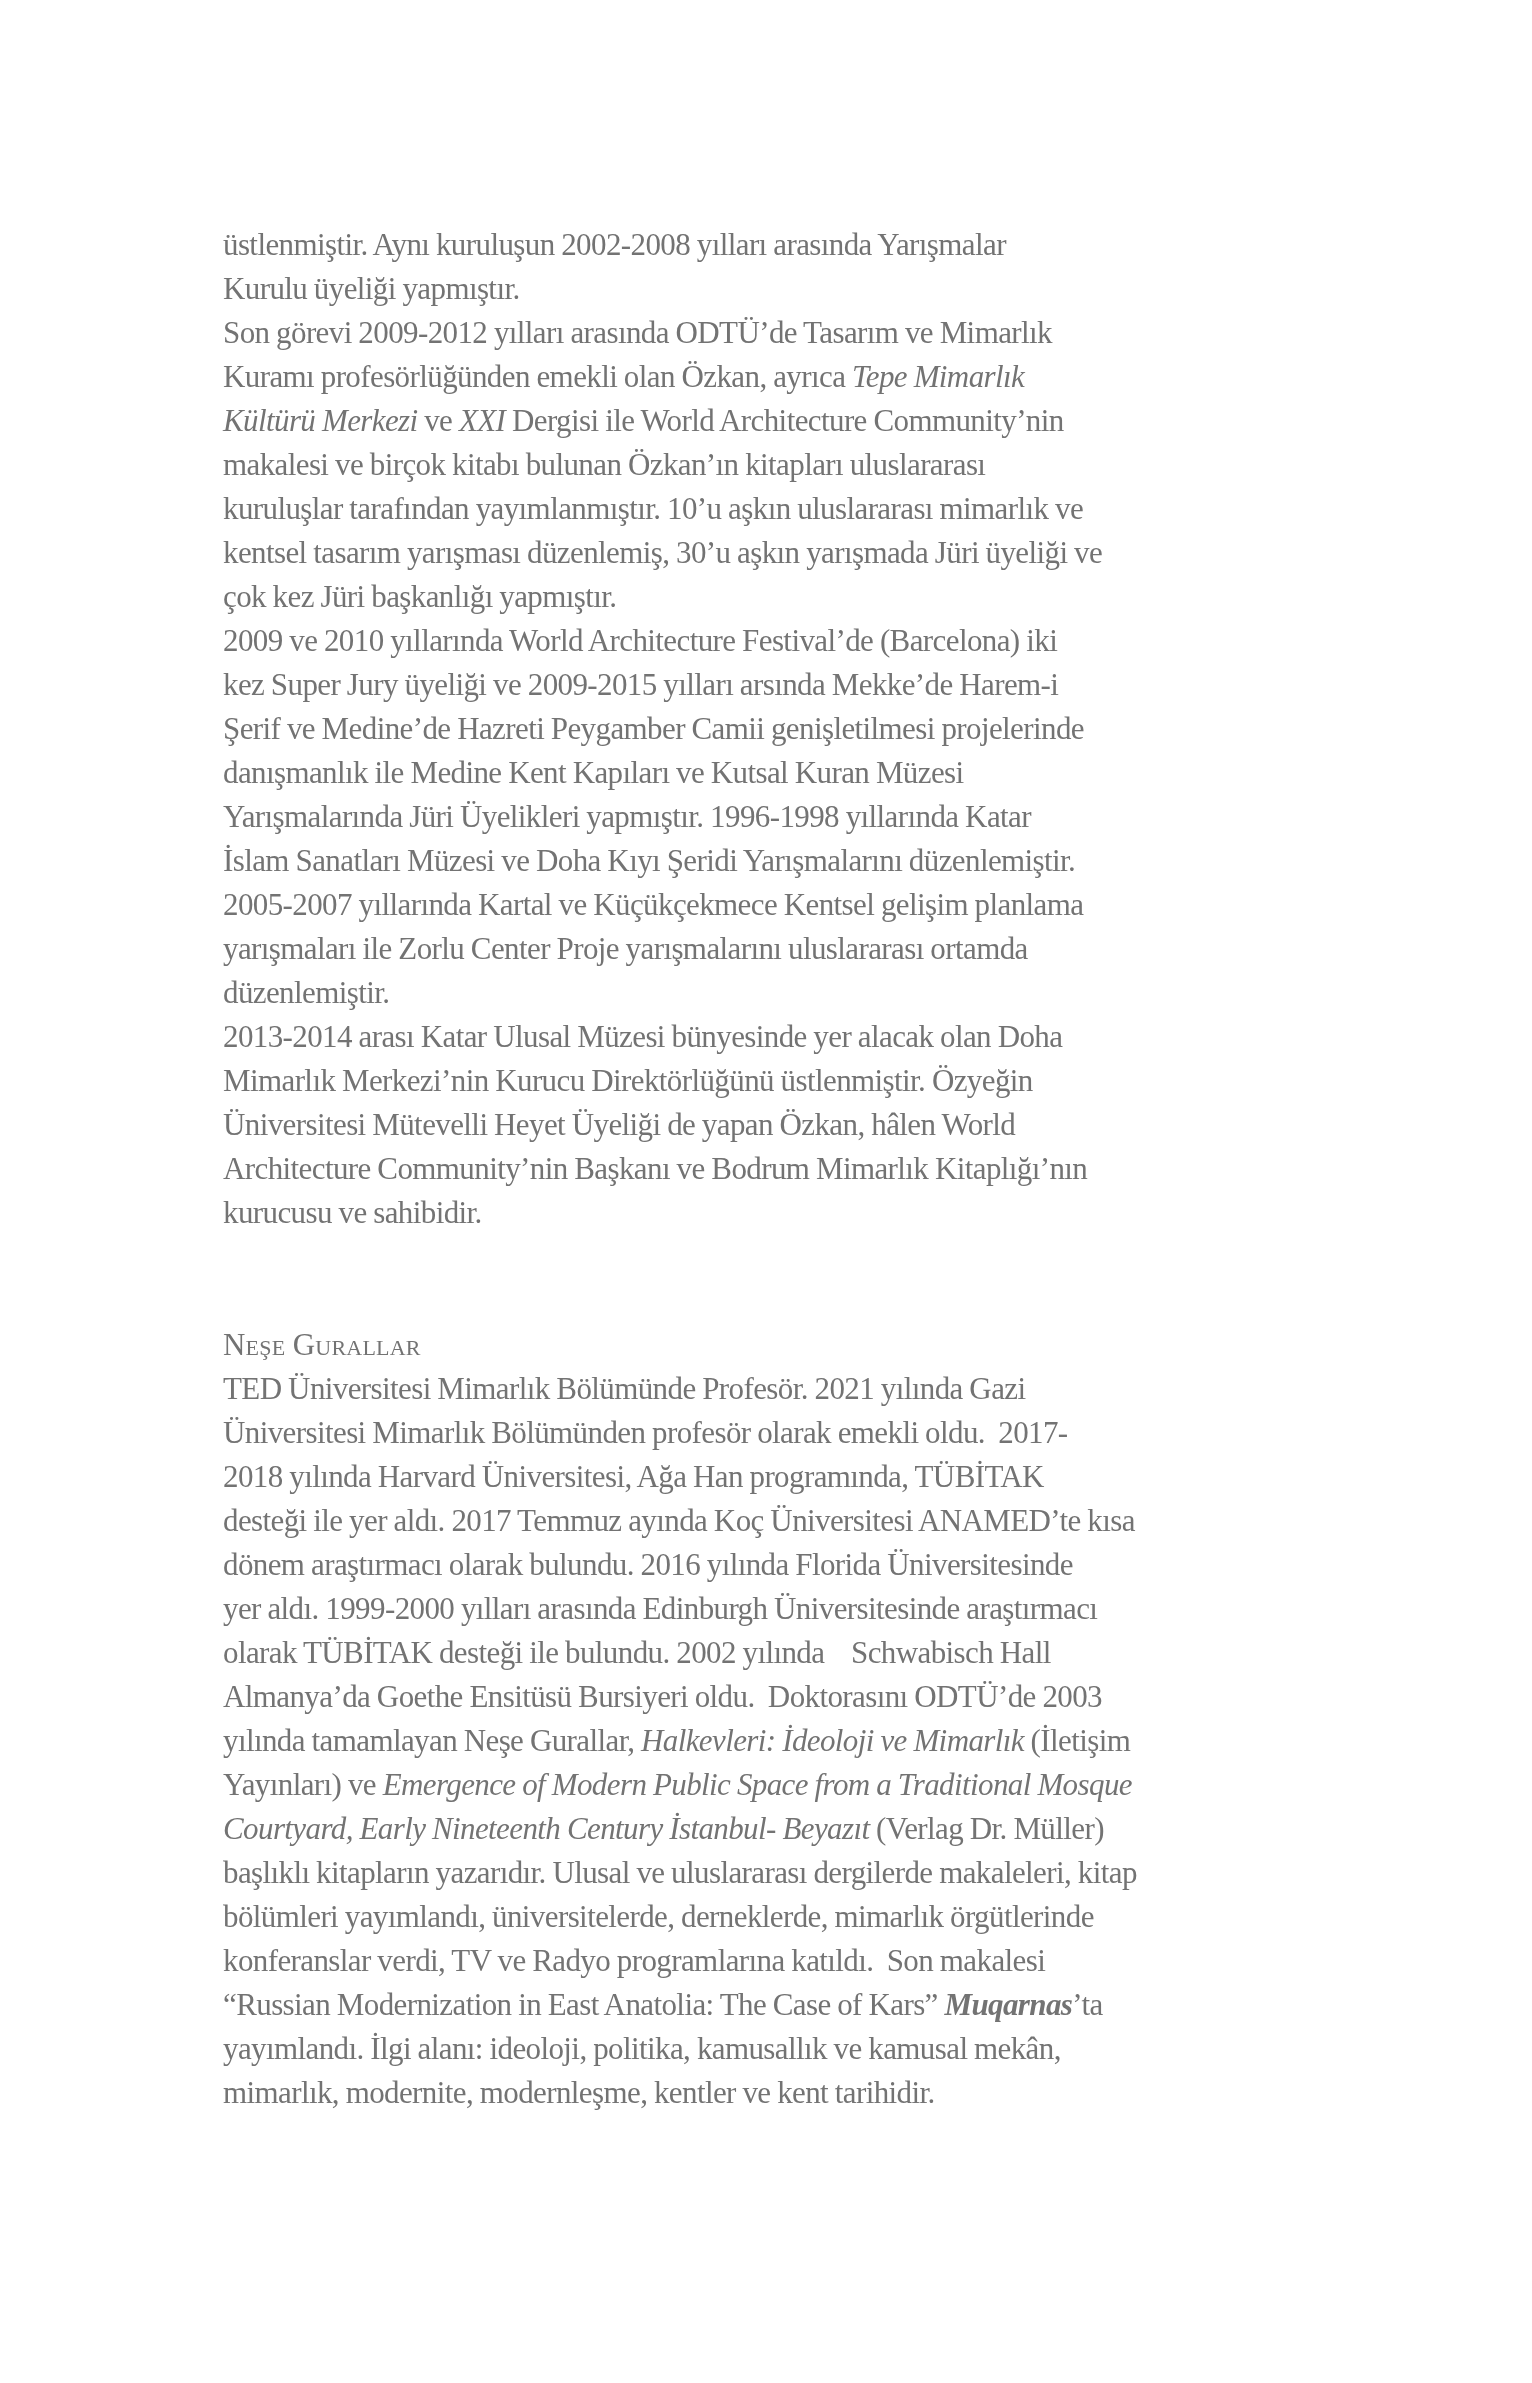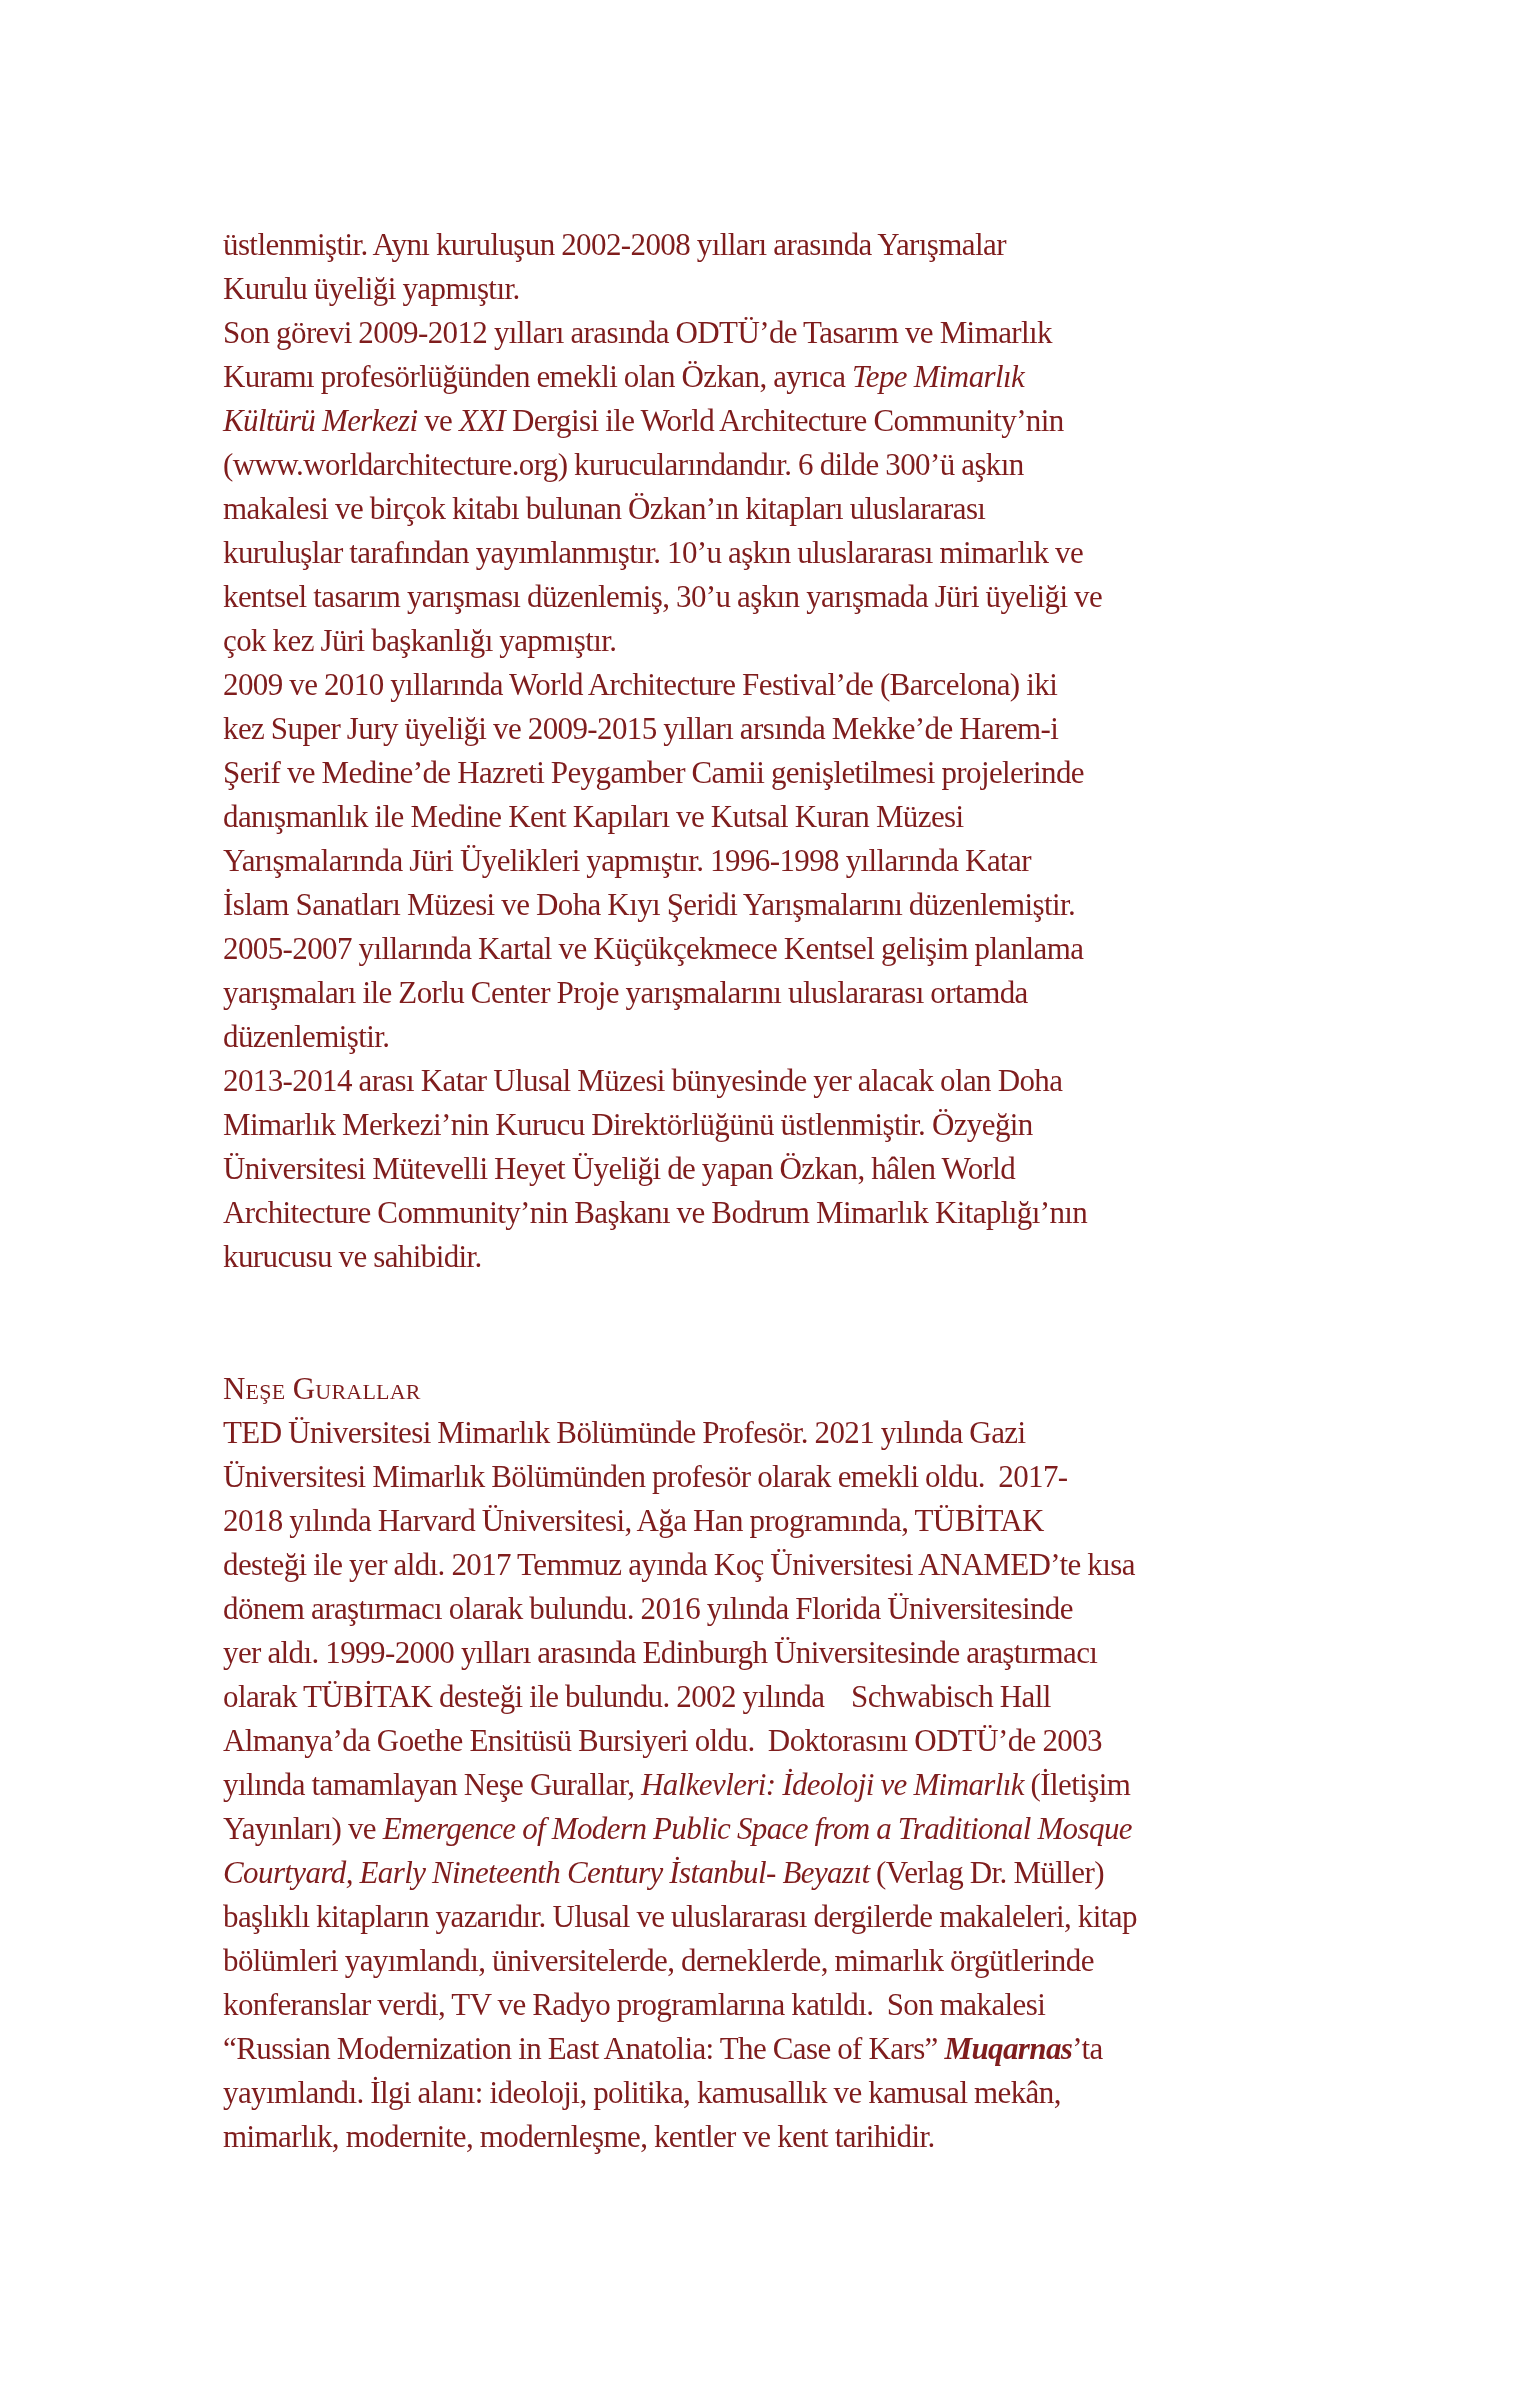--- a/index.html
+++ b/index.html
@@ -5,40 +5,39 @@
   html, body { margin: 0; padding: 0; background: #ffffff; }
   body { width: 1532px; height: 2383px; position: relative; overflow: hidden; }
   .page {
     position: absolute;
     left: 223px;
     top: 223px;
     width: 1114px;
     font-family: "Liberation Serif", "DejaVu Serif", serif;
     font-size: 31px;
     line-height: 44px;
-    color: #7f1d1d;
+    color: #737373;
     letter-spacing: -0.6px;
     word-spacing: -0.5px;
   }
   .line { white-space: nowrap; display: block; height: 44px; }
   .line i { font-style: italic; }
   .gap { height: 44px; }
   .heading { font-variant: small-caps; letter-spacing: 0.2px; }
 </style>
 </head>
 <body>
 
 <div class="page">
   <div id="sec1">
       <span class="line"><span style="white-space: pre;">üstlenmiştir. Aynı kuruluşun 2002-2008 yılları arasında Yarışmalar</span></span>
       <span class="line"><span style="white-space: pre;">Kurulu üyeliği yapmıştır.</span></span>
       <span class="line"><span style="white-space: pre;">Son görevi 2009-2012 yılları arasında ODTÜ’de Tasarım ve Mimarlık</span></span>
       <span class="line"><span style="white-space: pre;">Kuramı profesörlüğünden emekli olan Özkan, ayrıca </span><i style="white-space: pre;">Tepe Mimarlık</i></span>
       <span class="line"><i style="white-space: pre;">Kültürü Merkezi</i><span style="white-space: pre;"> ve </span><i style="white-space: pre;">XXI</i><span style="white-space: pre;"> Dergisi ile World Architecture Community’nin</span></span>
-      <span class="line"><span style="white-space: pre;">(www.worldarchitecture.org) kurucularındandır. 6 dilde 300’ü aşkın</span></span>
       <span class="line"><span style="white-space: pre; font-family: Liberation Serif, serif;">makalesi ve birçok kitabı bulunan Özkan’ın kitapları uluslararası</span></span>
       <span class="line"><span style="white-space: pre;">kuruluşlar tarafından yayımlanmıştır. 10’u aşkın uluslararası mimarlık ve</span></span>
       <span class="line"><span style="white-space: pre;">kentsel tasarım yarışması düzenlemiş, 30’u aşkın yarışmada Jüri üyeliği ve</span></span>
       <span class="line"><span style="white-space: pre;">çok kez Jüri başkanlığı yapmıştır.</span></span>
       <span class="line"><span style="white-space: pre;">2009 ve 2010 yıllarında World Architecture Festival’de (Barcelona) iki</span></span>
       <span class="line"><span style="white-space: pre;">kez Super Jury üyeliği ve 2009-2015 yılları arsında Mekke’de Harem-i</span></span>
       <span class="line"><span style="white-space: pre;">Şerif ve Medine’de Hazreti Peygamber Camii genişletilmesi projelerinde</span></span>
       <span class="line"><span style="white-space: pre;">danışmanlık ile Medine Kent Kapıları ve Kutsal Kuran Müzesi</span></span>
       <span class="line"><span style="white-space: pre;">Yarışmalarında Jüri Üyelikleri yapmıştır. 1996-1998 yıllarında Katar</span></span>
       <span class="line"><span style="white-space: pre;">İslam Sanatları Müzesi ve Doha Kıyı Şeridi Yarışmalarını düzenlemiştir.</span></span>

